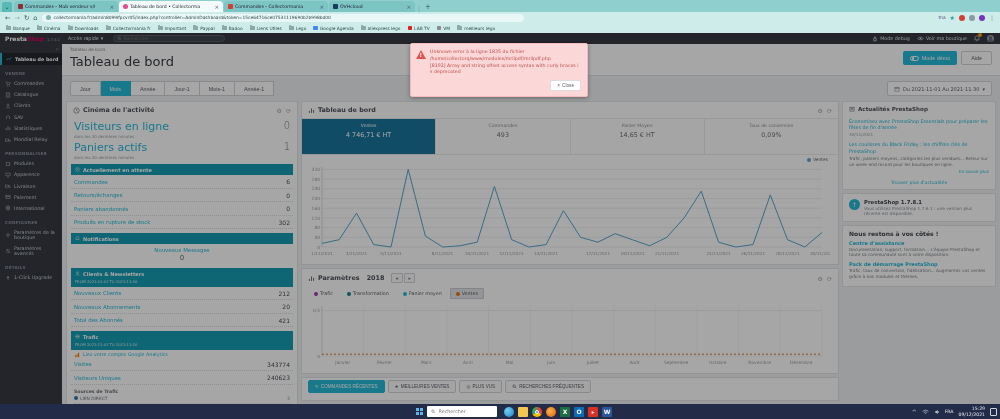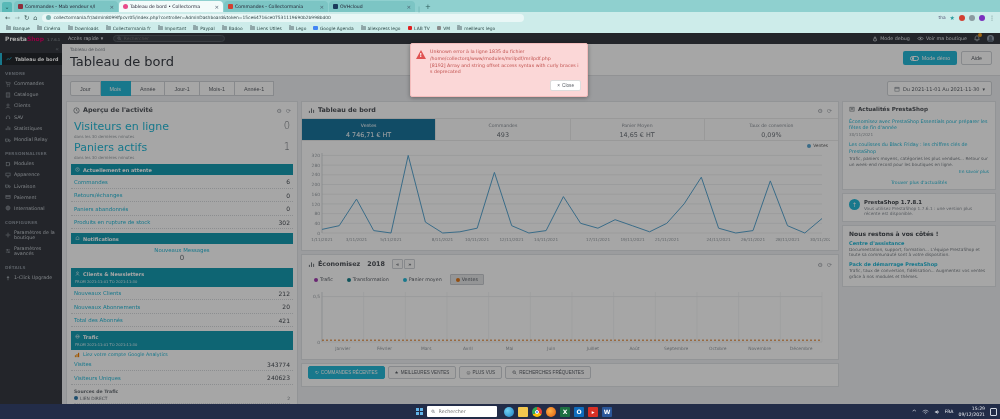--- a/index.html
+++ b/index.html
@@ -101,21 +101,21 @@
   .centerval{text-align:center;font-size:7px;color:#6a7076;padding:1px 0 2px}
   .ga-row{display:flex;gap:3px;align-items:center;margin:2px 7px 0;font-size:4.8px}
   .ga-row .lk{color:#25b9d7}
   .src-label{font-size:4.6px;color:#6a7076;font-weight:bold;margin:4px 7px 0}
   .src-row{display:flex;justify-content:space-between;align-items:center;margin:0 7px;font-size:4.4px;color:#6f757c;padding:2px 0;border-bottom:1px dotted #e0e2e5}
   .src-row .l{display:flex;align-items:center;gap:2px}
   .dot{width:4px;height:4px;border-radius:50%;flex:0 0 auto}
 
   
   .kpi-row{display:flex;border-top:1px solid #ececec;border-bottom:1px solid #ececec;background:#fdfdfd}
-  .kpi{flex:1;text-align:center;padding:4px 2px 1px;border-left:1px solid #ececec}
+  .kpi{flex:1;text-align:center;padding:4px 2px 15px;border-left:1px solid #ececec}
   .kpi:first-child{border-left:0}
   .kpi .kl{font-size:4.6px;color:#8a9098}
   .kpi .kv{font-size:6.4px;color:#6b7178;margin-top:3px}
   .kpi.active{background:#1b759d}
   .kpi.active .kl,.kpi.active .kv{color:#fff}
   .legend{text-align:right;font-size:4.4px;color:#666;padding:2px 10px 0}
   .ldot{display:inline-block;width:4px;height:4px;border-radius:50%;vertical-align:middle;margin-right:2px}
   .chartwrap{padding:0 4px 2px}
   .fc-year{font-size:6.4px;color:#4e5258;margin-left:4px}
   .fc-nav{display:flex;gap:1px;margin-left:4px}
@@ -489,21 +489,21 @@
 
         <div class="content">
 
           <div class="col-left">
             <div class="panel">
               <div class="panel-head">
                 <svg width="7" height="7" viewBox="0 0 10 10">
                     <circle cx="5" cy="5" r="3.8" fill="none" stroke="#6a7076"></circle>
                     <polyline points="5,3 5,5 6.6,6" fill="none" stroke="#6a7076"></polyline>
                   </svg>
-                <span>Aperçu de l'activité</span>
+                <span>Cinéma de l'activité</span>
                 <span class="panel-tools">
                     <span>⚙</span>
                     <span>⟳</span>
                   </span>
               </div>
               <div class="big">
                 <div class="l">
                     <div class="t">Visiteurs en ligne</div>
                 <div class="s">dans les 30 dernières minutes</div>
                   </div>
@@ -689,21 +689,21 @@
               </div>
             </div>
 
             <div class="panel">
               <div class="panel-head">
                 <svg width="7" height="7" viewBox="0 0 10 10">
                     <line x1="2" y1="8.5" x2="2" y2="5.5" stroke="#6a7076" stroke-width="1.4"></line>
                     <line x1="5" y1="8.5" x2="5" y2="2" stroke="#6a7076" stroke-width="1.4"></line>
                     <line x1="8" y1="8.5" x2="8" y2="4" stroke="#6a7076" stroke-width="1.4"></line>
                   </svg>
-                <span>Économisez</span>
+                <span>Paramètres</span>
                 <span class="fc-year">2018</span>
                 <span class="fc-nav">
                   <span>«</span>
                   <span>»</span>
                 </span>
                 <span class="panel-tools">
                     <span>⚙</span>
                     <span>⟳</span>
                   </span>
               </div>

